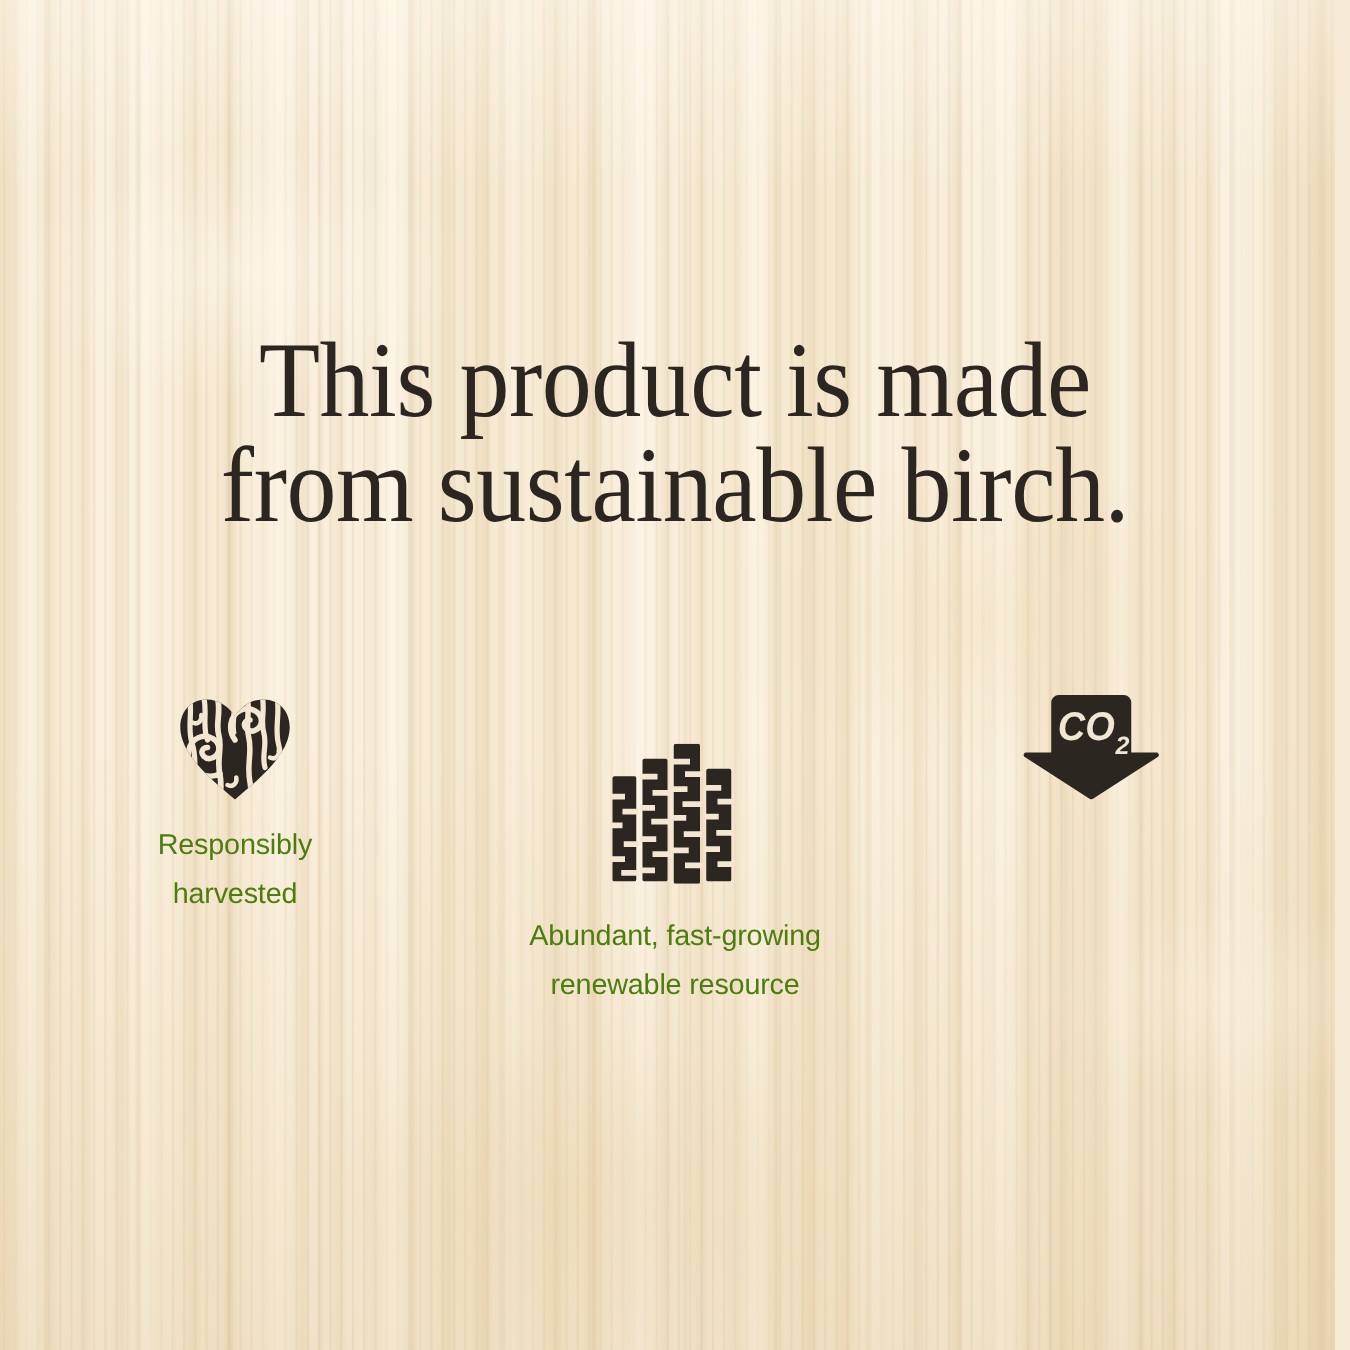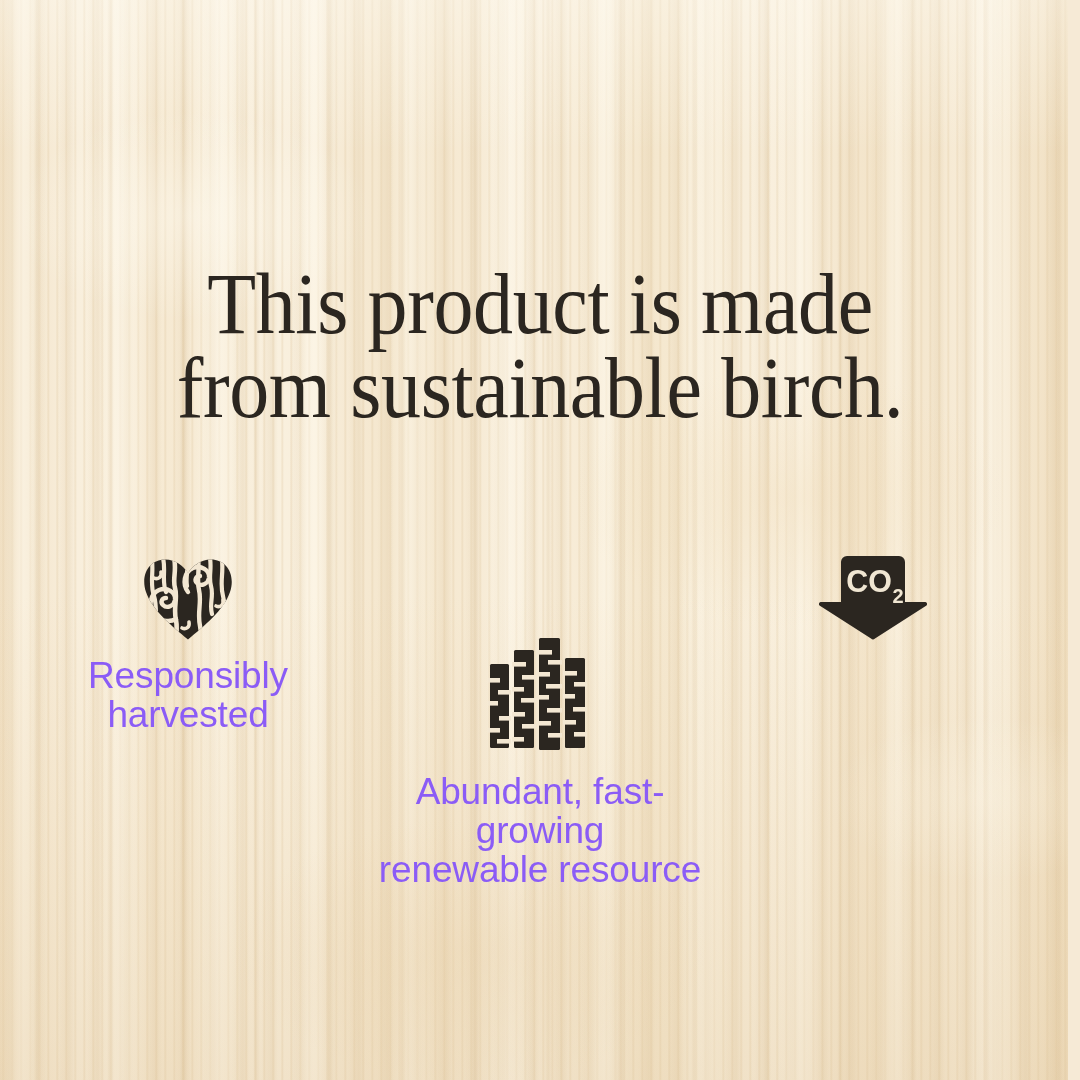--- a/index.html
+++ b/index.html
@@ -120,53 +120,53 @@
   }
 
   .feature .icon-wrap {
     display: flex;
     align-items: flex-end;
     justify-content: center;
   }
 
   .caption {
     margin-top: 16px;
-    color: #8b5cf6;
+    color: #4d7c0f;
     font-family: "Liberation Sans", sans-serif;
-    font-size: 37px;
+    font-size: 23px;
     line-height: 39px;
     letter-spacing: -0.15px;
     white-space: pre-line;
   }
 
   #feature-harvested {
     left: 48px;
     top: 552px;
     width: 280px;
   }
 
   #feature-harvested .icon-wrap { height: 88px; }
 
   #feature-renewable {
     left: 370px;
-    top: 635px;
+    top: 592px;
     width: 340px;
   }
 
   #feature-renewable .icon-wrap { height: 115px; }
 
   #feature-renewable .caption { margin-top: 22px; }
 
   #feature-carbon {
     left: 733px;
     top: 552px;
     width: 280px;
   }
 
-  #feature-carbon .icon-wrap { height: 88px; }
+  #feature-carbon .icon-wrap { height: 88px; font-style: italic; }
 
   .ico { display: block; }
 </style>
 </head>
 <body>
 
 <div id="panel">
 
   <div class="grain grain-c"></div>
   <div class="grain grain-a"></div>

